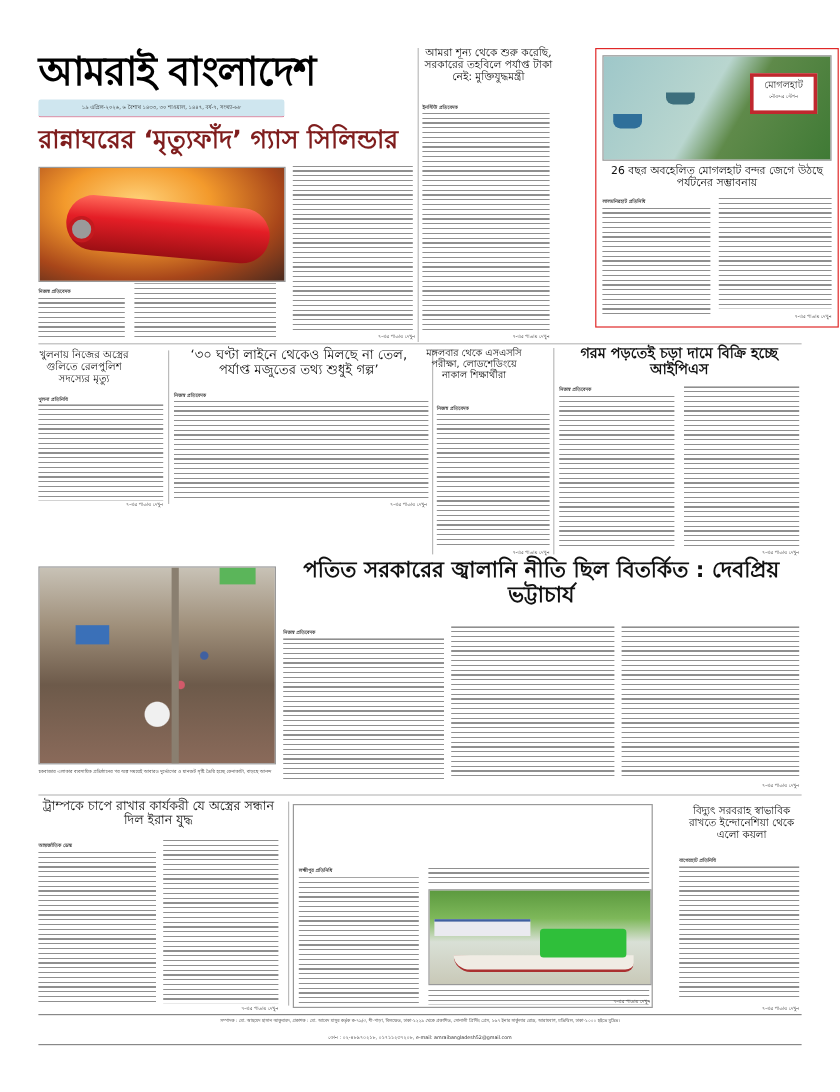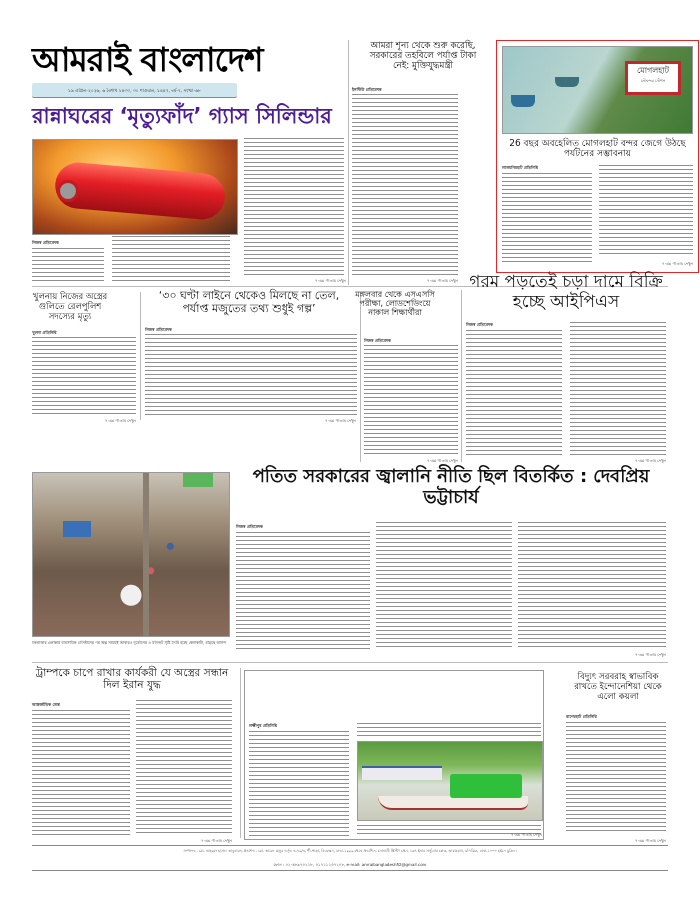--- a/index.html
+++ b/index.html
@@ -16,34 +16,34 @@
 </style>
 </head>
 <body>
 
 <div class="abs" style="left:32px;top:40px;width:300px;font-size:33px;font-weight:bold;letter-spacing:-1px;color:#000;font-family:'DejaVu Serif',serif;line-height:40px;">আমরাই বাংলাদেশ</div>
 
 <div class="abs" style="left:32px;top:83px;width:205px;height:15px;background:#cfe6ef;border-bottom:1px solid #e25a7a;border-radius:2px;">
   <div style="font-size:4.4px;color:#222;text-align:center;line-height:15px;white-space:nowrap;">১৯ এপ্রিল-২০২৬, ৬ বৈশাখ ১৪৩৩, ৩০ শাওয়াল, ১৪৪৭, বর্ষ-৭, সংখ্যা-৬৮</div>
 </div>
 
-<div class="abs" style="left:32px;top:102px;width:415px;font-size:21px;font-weight:bold;color:#4c1d95;line-height:28px;white-space:nowrap;">রান্নাঘরের ‘মৃত্যুফাঁদ’ গ্যাস সিলিন্ডার</div>
+<div class="abs" style="left:32px;top:102px;width:415px;font-size:21px;font-weight:bold;color:#7f1d1d;line-height:28px;white-space:nowrap;">রান্নাঘরের ‘মৃত্যুফাঁদ’ গ্যাস সিলিন্ডার</div>
 
 <div class="abs photo" style="left:32px;top:139px;width:206px;height:96px;background:radial-gradient(ellipse at 40% 30%, #ffd27a 0%, #f39a2c 35%, #a8461a 70%, #4a2a1e 100%);">
   <div style="position:absolute;left:22px;top:28px;width:170px;height:46px;border-radius:24px;background:linear-gradient(to bottom,#ff6a5a 0%,#e41e26 40%,#9c0f14 100%);transform:rotate(5deg);"></div>
   <div style="position:absolute;left:24px;top:40px;width:22px;height:22px;border-radius:50%;border:3px solid #c41a1f;background:#9a9a9a;"></div>
 </div>
 
 <div class="abs byline" style="left:32px;top:240px;">নিজস্ব প্রতিবেদক</div>
 <div class="abs filler" style="left:32px;top:248px;width:72px;height:34px;"></div>
 <div class="abs filler" style="left:112px;top:236px;width:118px;height:46px;"></div>
 <div class="abs filler" style="left:244px;top:138px;width:100px;height:140px;"></div>
 <div class="abs jump" style="left:290px;top:278px;width:56px;">৭-এর পাতায় দেখুন</div>
 
-<div class="abs hd" style="left:352px;top:40px;width:110px;font-size:8.8px;margin-left:16px;">আমরা শূন্য থেকে শুরু করেছি, সরকারের তহবিলে পর্যাপ্ত টাকা নেই: মুক্তিযুদ্ধমন্ত্রী</div>
+<div class="abs hd" style="left:352px;top:40px;width:110px;font-size:8.8px;">আমরা শূন্য থেকে শুরু করেছি, সরকারের তহবিলে পর্যাপ্ত টাকা নেই: মুক্তিযুদ্ধমন্ত্রী</div>
 <div class="abs byline" style="left:352px;top:87px;">ইনস্টিউ প্রতিবেদক</div>
 <div class="abs filler" style="left:352px;top:94px;width:106px;height:182px;"></div>
 <div class="abs jump" style="left:400px;top:278px;width:58px;">৭-এর পাতায় দেখুন</div>
 
 <div class="vline" style="left:348px;top:40px;height:245px;"></div>
 
 <div class="abs" style="left:464px;top:40px;width:203px;height:233px;border:1px solid #e02828;margin-left:32px;">
   <div class="photo" style="position:absolute;left:5px;top:5px;width:191px;height:88px;background:linear-gradient(120deg,#9ec7c9 0%,#b9d6cf 45%,#5f8a4a 60%,#3f7a35 100%);">
     <div style="position:absolute;left:8px;top:48px;width:24px;height:12px;background:#2f6f9a;border-radius:0 0 6px 6px;"></div>
     <div style="position:absolute;left:52px;top:30px;width:24px;height:10px;background:#3d6f7d;border-radius:0 0 6px 6px;"></div>
@@ -75,21 +75,21 @@
 
 <div class="vline" style="left:360px;top:292px;height:170px;"></div>
 
 <div class="abs hd" style="left:348px;top:290px;width:94px;font-size:8px;">মঙ্গলবার থেকে এসএসসি পরীক্ষা, লোডশেডিংয়ে নাকাল শিক্ষার্থীরা</div>
 <div class="abs byline" style="left:364px;top:338px;">নিজস্ব প্রতিবেদক</div>
 <div class="abs filler" style="left:364px;top:345px;width:94px;height:110px;"></div>
 <div class="abs jump" style="left:400px;top:458px;width:58px;">৭-এর পাতায় দেখুন</div>
 
 <div class="vline" style="left:461px;top:290px;height:172px;"></div>
 
-<div class="abs hd" style="left:466px;top:272px;width:200px;font-size:17px;">গরম পড়তেই চড়া দামে বিক্রি হচ্ছে আইপিএস</div>
+<div class="abs hd" style="left:466px;top:288px;width:200px;font-size:12px;font-weight:bold;">গরম পড়তেই চড়া দামে বিক্রি হচ্ছে আইপিএস</div>
 <div class="abs byline" style="left:466px;top:322px;">নিজস্ব প্রতিবেদক</div>
 <div class="abs filler" style="left:466px;top:330px;width:96px;height:128px;"></div>
 <div class="abs filler" style="left:570px;top:322px;width:96px;height:136px;"></div>
 <div class="abs jump" style="left:610px;top:458px;width:56px;">৭-এর পাতায় দেখুন</div>
 
 <div class="abs photo" style="left:32px;top:472px;width:198px;height:165px;background:
        radial-gradient(circle at 60% 60%, #d35a6a 0 3px, transparent 4px),
        radial-gradient(circle at 70% 45%, #4060a0 0 3px, transparent 4px),
        radial-gradient(circle at 50% 75%, #f0f0f0 0 10px, transparent 11px),
        linear-gradient(to bottom,#c8c2b6 0%,#9f8f7a 30%,#6d5a4a 60%,#8a6a5a 100%);">

